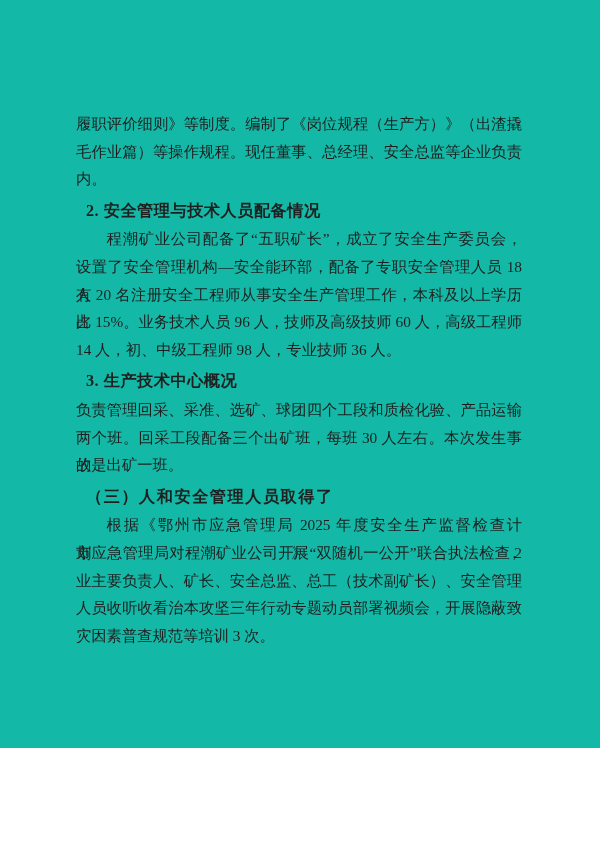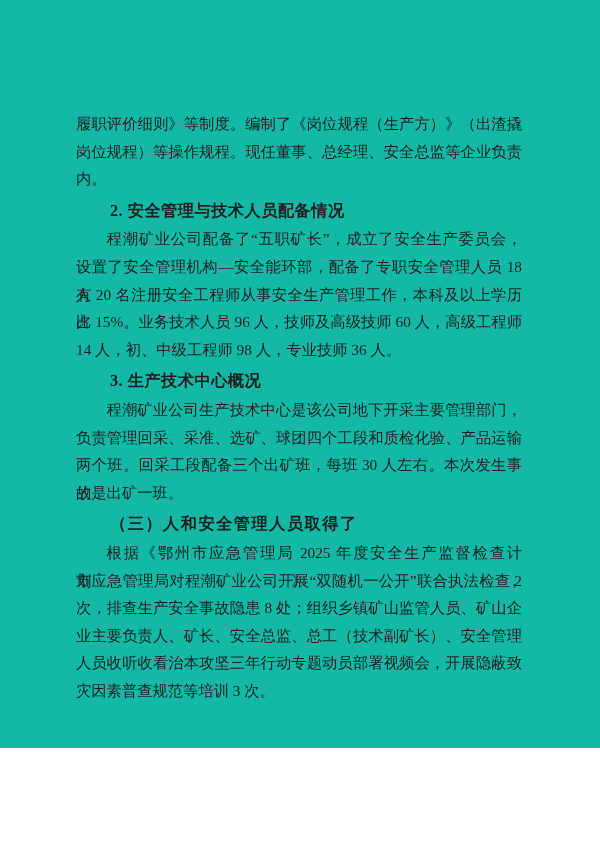--- a/index.html
+++ b/index.html
@@ -32,21 +32,21 @@
   .line.end {
     text-align-last: left;
   }
   .line.indent {
     text-indent: 2em;
   }
   .heading {
     height: 27.6px;
     line-height: 27.6px;
     margin-top: 5px;
-    margin-left: 34px;
+    margin-left: 10px;
     font-size: 16.2px;
     font-weight: 700;
     text-align: center;
     text-align-last: left;
     letter-spacing: 0.5px;
   }
   .heading.kaiti {
     letter-spacing: 1.5px;
   }
   .pageno {
@@ -64,49 +64,47 @@
 </style>
 </head>
 <body>
 
 <div class="page">
 
   <main class="content">
 
     <div class="block">
       <div class="line">履职评价细则》等制度。编制了《岗位规程（生产方）》（出渣撬</div>
-      <div class="line">岗位规程）等操作规程。现任董事、总经理、安全总监等企业负责</div>
+      <div class="line">毛作业篇）等操作规程。现任董事、总经理、安全总监等企业负责</div>
       <div class="line end">内。</div>
     </div>
 
     <div class="heading">2. 安全管理与技术人员配备情况</div>
 
     <div class="block">
       <div class="line indent">程潮矿业公司配备了“五职矿长”，成立了安全生产委员会，</div>
       <div class="line">设置了安全管理机构—安全能环部，配备了专职安全管理人员 18 人，</div>
       <div class="line">有 20 名注册安全工程师从事安全生产管理工作，本科及以上学历占</div>
       <div class="line">比 15%。业务技术人员 96 人，技师及高级技师 60 人，高级工程师</div>
       <div class="line end">14 人，初、中级工程师 98 人，专业技师 36 人。</div>
     </div>
 
     <div class="heading">3. 生产技术中心概况</div>
 
     <div class="block">
-      <div class="line indent">程潮矿业公司生产技术中心是该公司地下开采主要管理部门，</div>
       <div class="line">负责管理回采、采准、选矿、球团四个工段和质检化验、产品运输</div>
       <div class="line">两个班。回采工段配备三个出矿班，每班 30 人左右。本次发生事故</div>
       <div class="line end">的是出矿一班。</div>
     </div>
 
     <div class="heading kaiti">（三）人和安全管理人员取得了</div>
 
     <div class="block">
       <div class="line indent">根据《鄂州市应急管理局 2025 年度安全生产监督检查计划》，</div>
       <div class="line">市应急管理局对程潮矿业公司开展“双随机一公开”联合执法检查 2</div>
-      <div class="line">次，排查生产安全事故隐患 8 处；组织乡镇矿山监管人员、矿山企</div>
       <div class="line">业主要负责人、矿长、安全总监、总工（技术副矿长）、安全管理</div>
       <div class="line">人员收听收看治本攻坚三年行动专题动员部署视频会，开展隐蔽致</div>
       <div class="line end">灾因素普查规范等培训 3 次。</div>
     </div>
 
   </main>
 
   <div class="pageno">— 3 —</div>
 
 </div>

